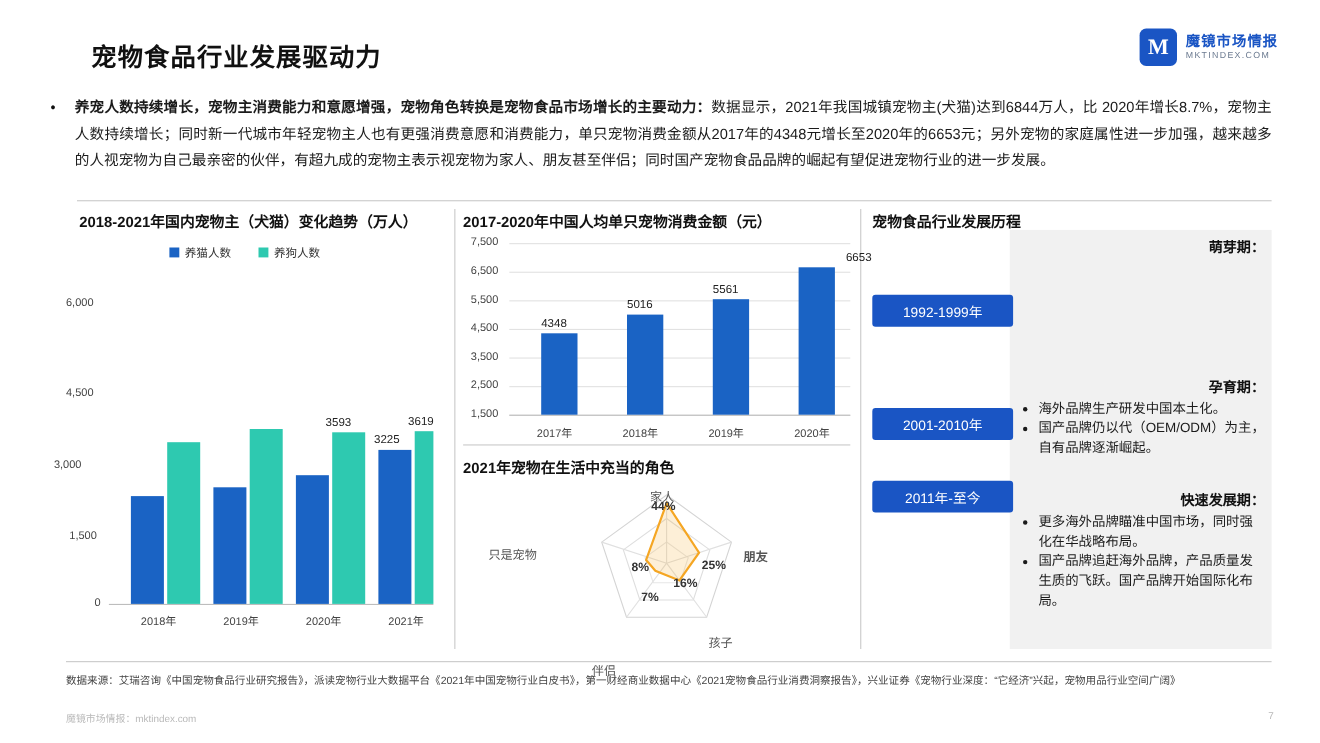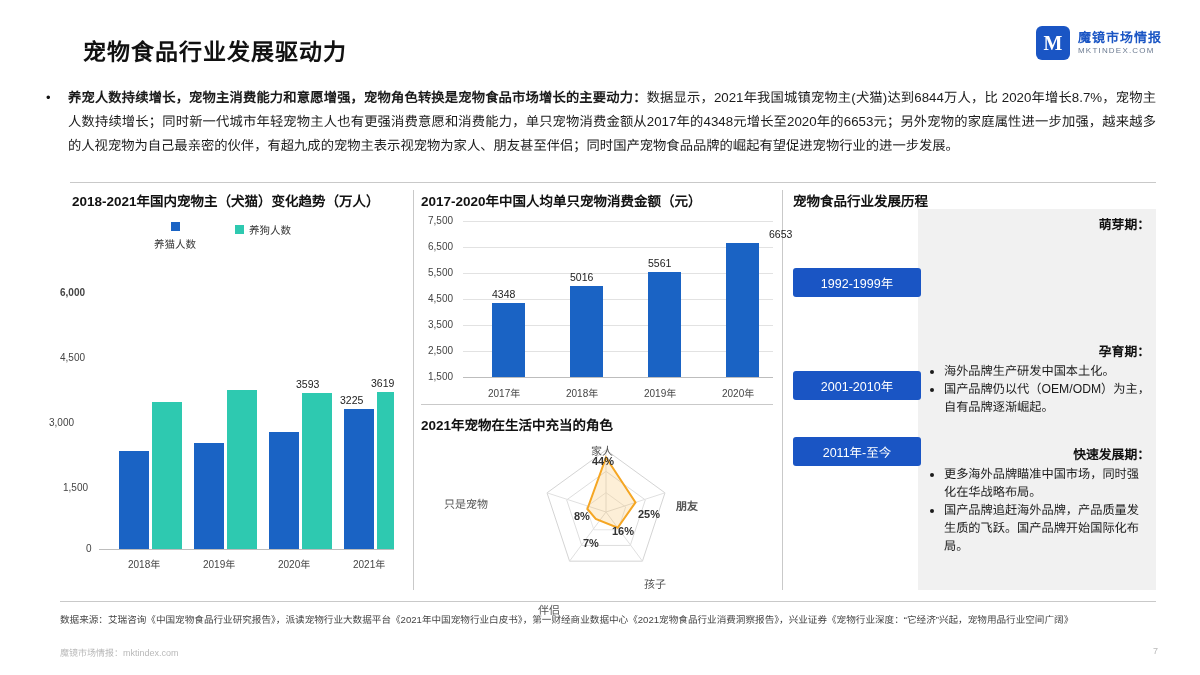--- a/index.html
+++ b/index.html
@@ -98,30 +98,30 @@
   </div>
 
   <div class="hline" style="left:70px;top:182px;width:1086px;"></div>
   <div class="vline" style="left:413px;top:190px;height:400px;"></div>
   <div class="vline" style="left:782px;top:190px;height:400px;"></div>
   <div class="hline" style="left:421px;top:404px;width:352px;"></div>
   <div class="hline" style="left:60px;top:601px;width:1096px;"></div>
 
   <div class="sec-h" style="left:72px;top:190px;">2018-2021年国内宠物主（犬猫）变化趋势（万人）</div>
 
-  <div class="legend-item" style="left:154px;top:222px;flex-direction:column;">
+  <div class="legend-item" style="left:154px;top:222px;">
     <span class="legend-sw" style="background:#1a63c4;"></span>
     <span>养猫人数</span>
   </div>
   <div class="legend-item" style="left:235px;top:222px;">
     <span class="legend-sw" style="background:#2ec9b0;"></span>
     <span>养狗人数</span>
   </div>
 
-  <div class="axis-lbl" style="left:60px;top:287px;font-weight:bold;">6,000</div>
+  <div class="axis-lbl" style="left:60px;top:270px;">6,000</div>
   <div class="axis-lbl" style="left:60px;top:352px;">4,500</div>
   <div class="axis-lbl" style="left:49px;top:417px;">3,000</div>
   <div class="axis-lbl" style="left:63px;top:482px;">1,500</div>
   <div class="axis-lbl" style="left:86px;top:543px;">0</div>
 
   <div class="axisline" style="left:99px;top:549px;width:295px;height:1px;background:#bdbdbd;"></div>
 
   <div class="bar" style="left:119px;top:451px;width:30px;height:98px;background:#1a63c4;"></div>
   <div class="bar" style="left:152px;top:402px;width:30px;height:147px;background:#2ec9b0;"></div>
 

